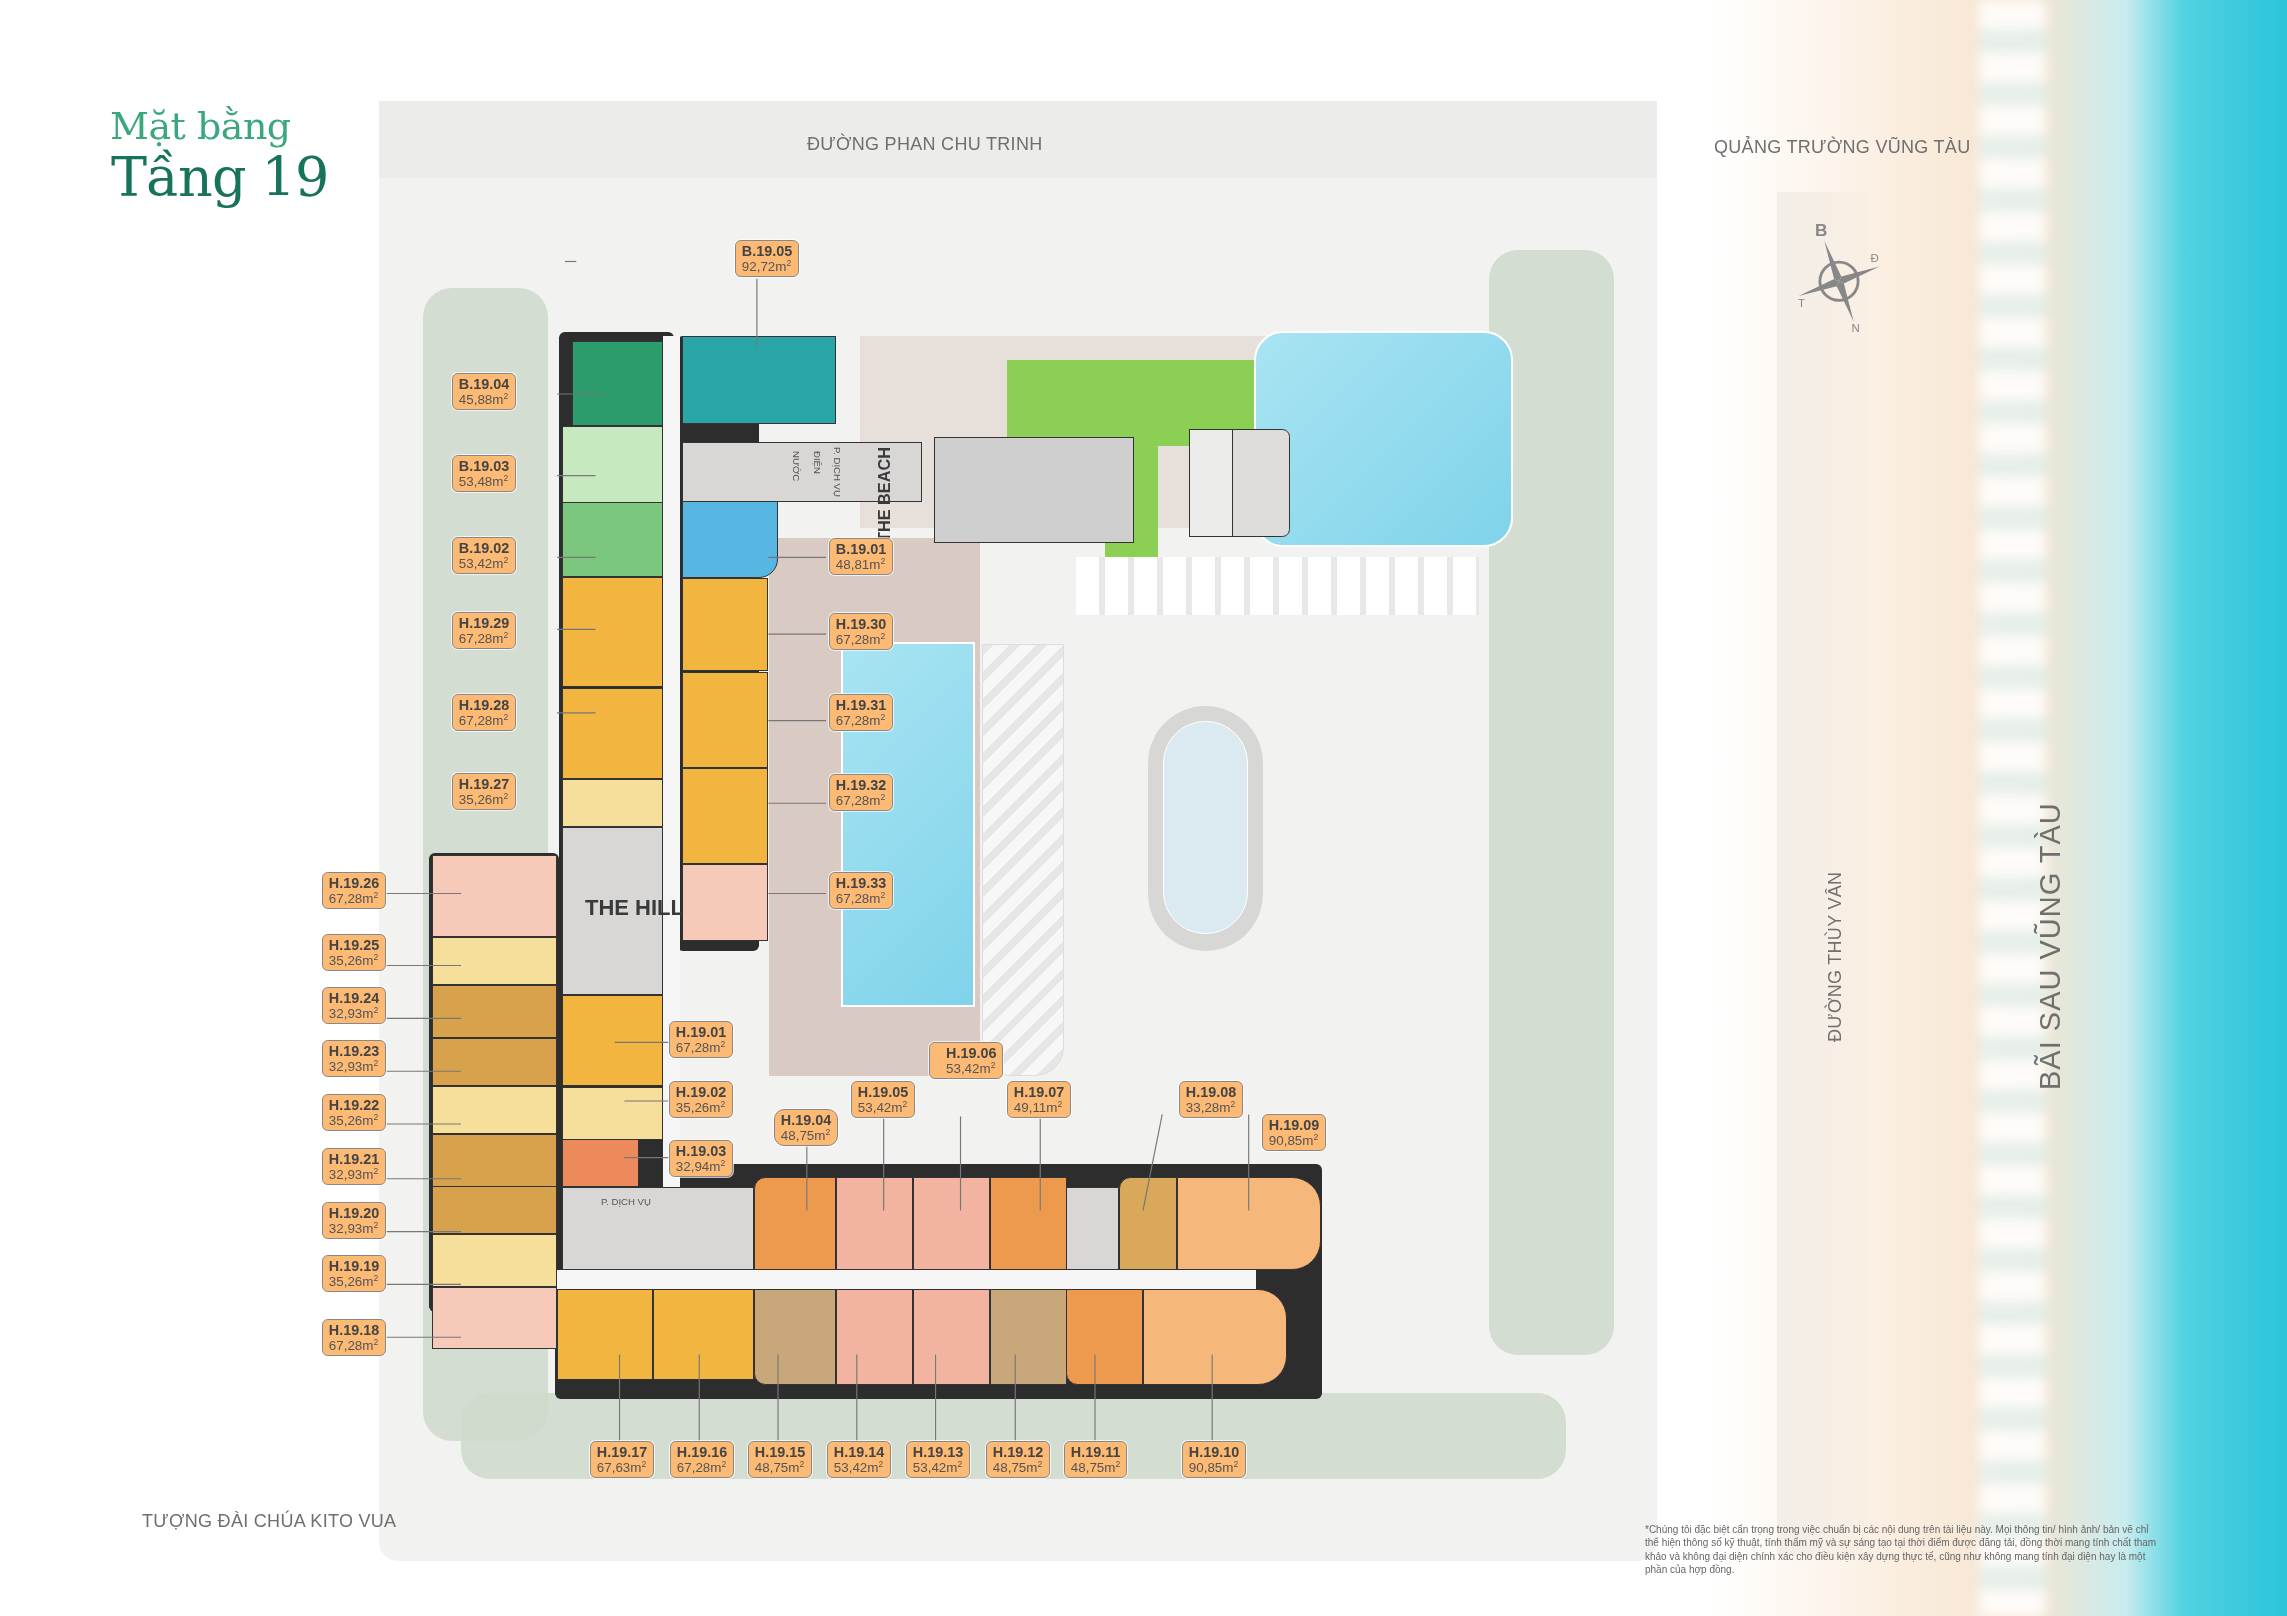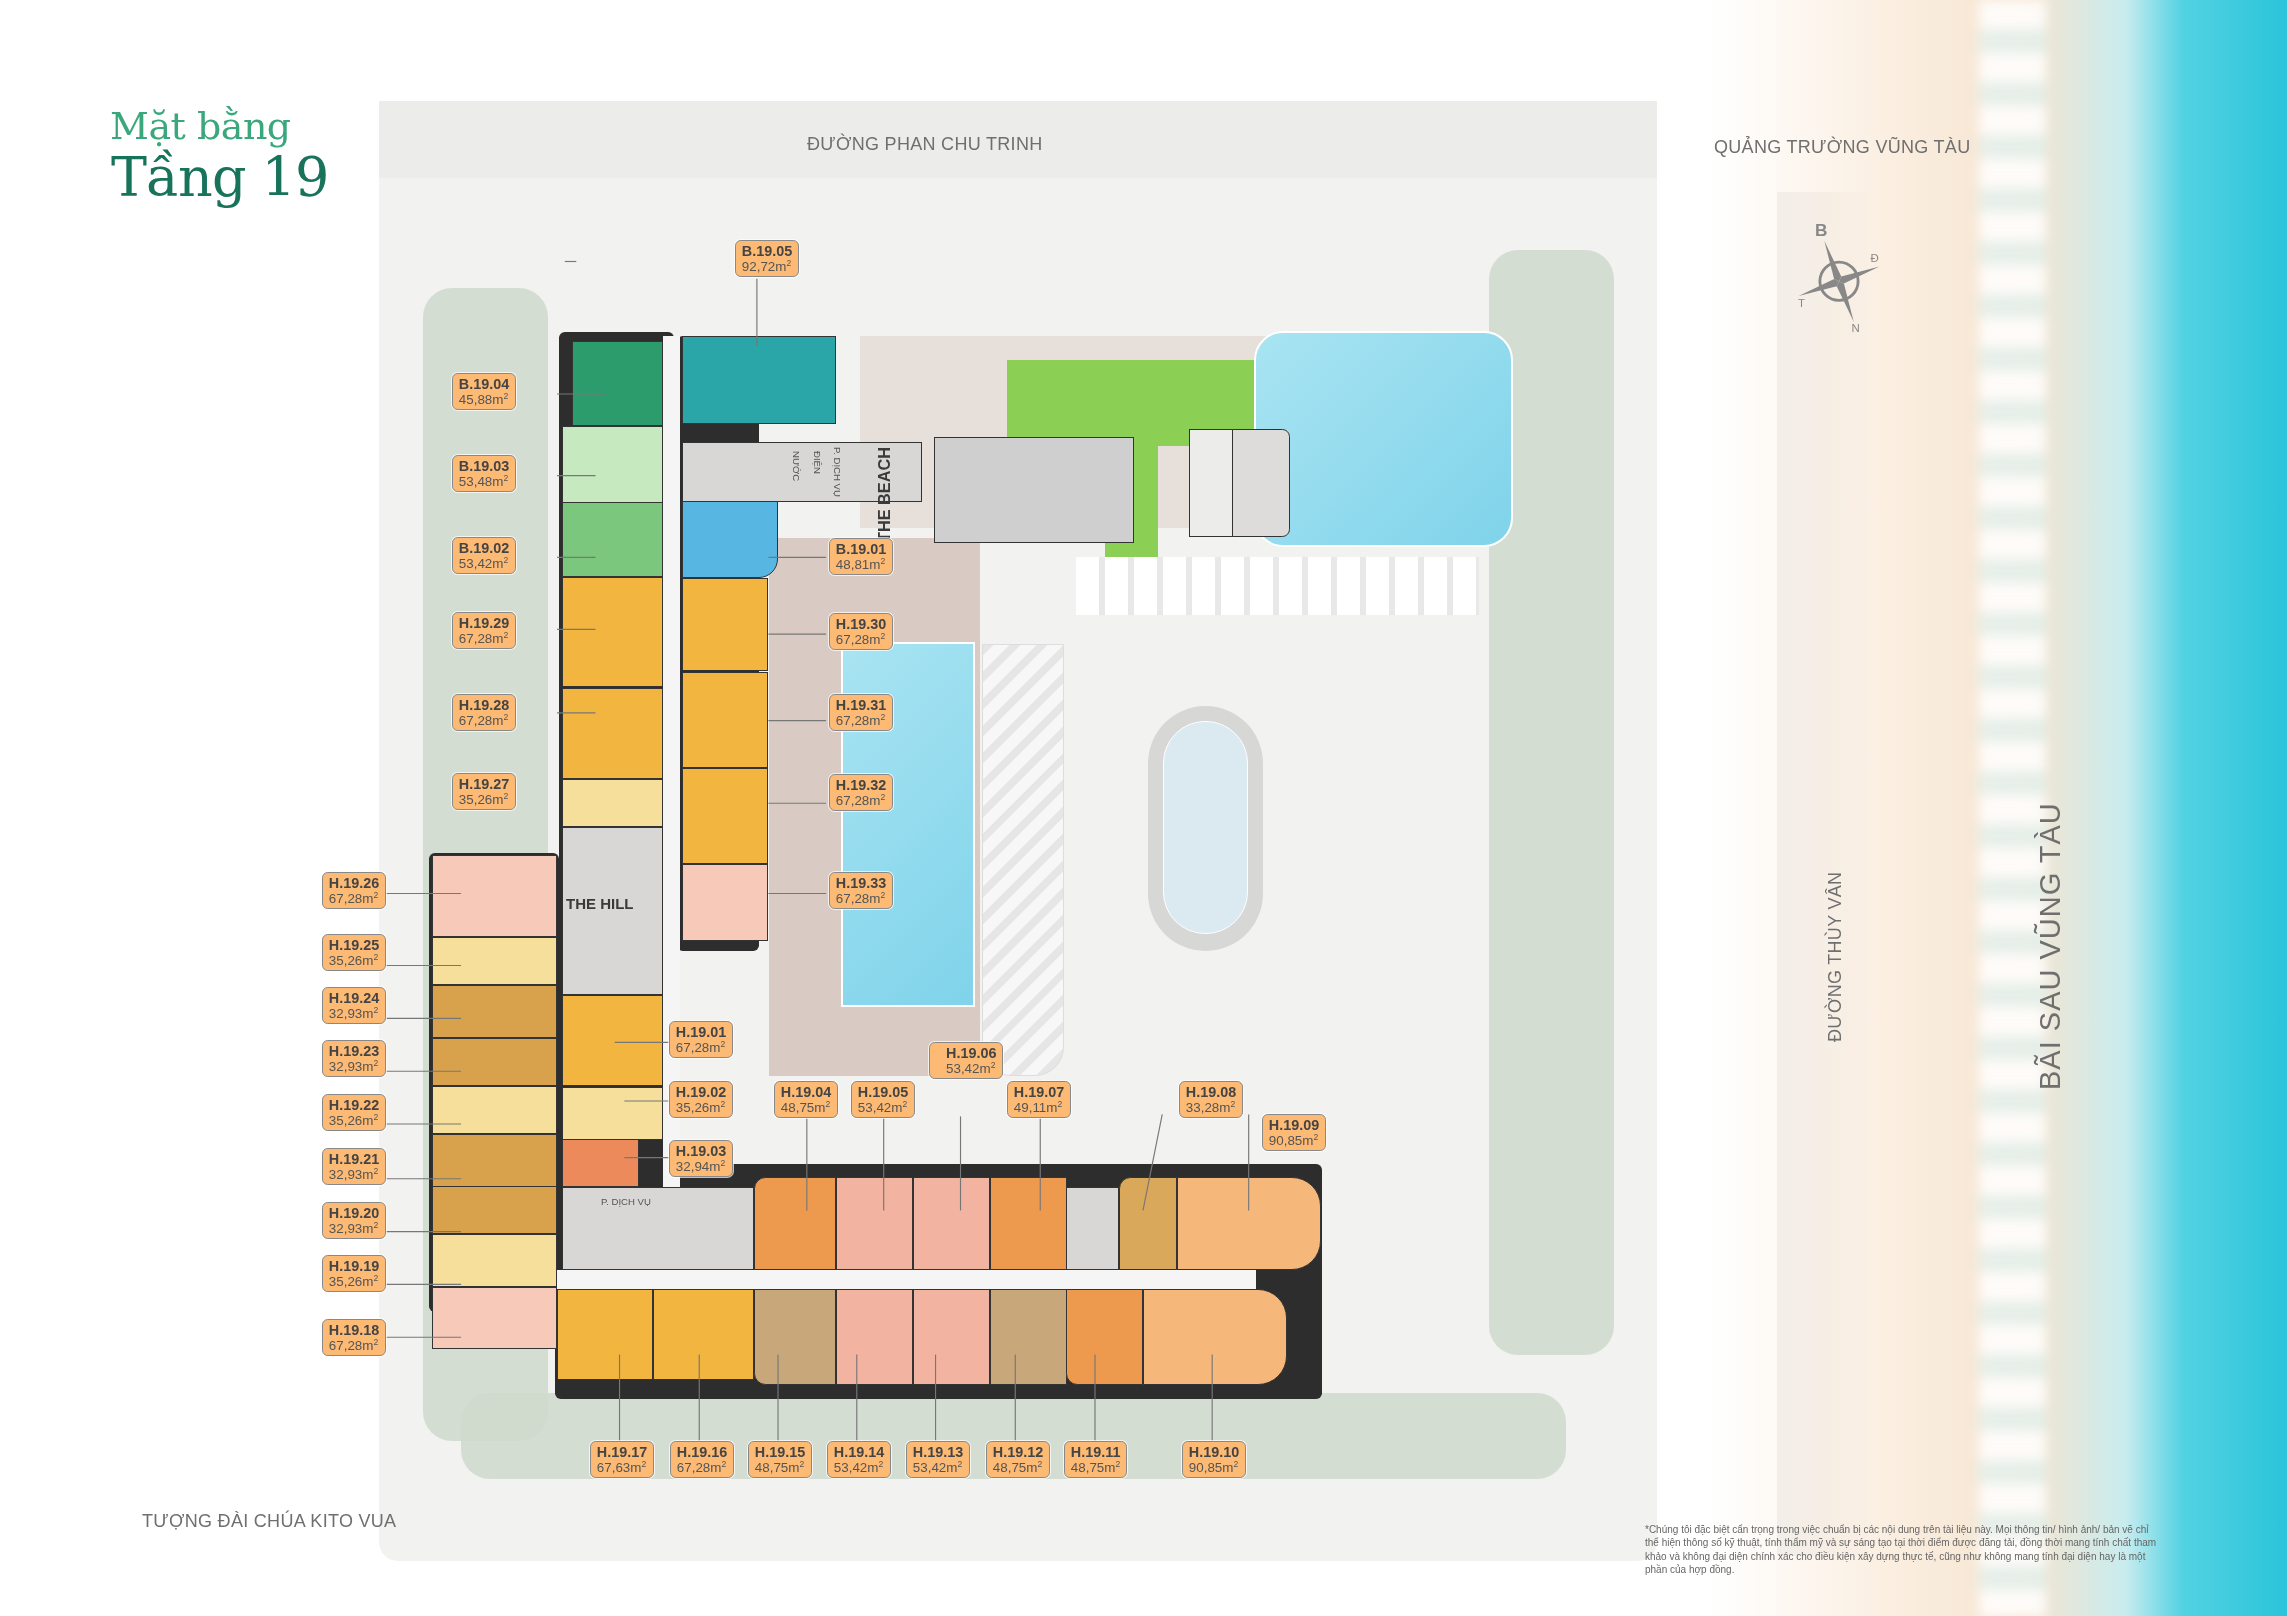--- a/index.html
+++ b/index.html
@@ -104,21 +104,21 @@
 <div class="abs corridor" style="left:663px;top:336px;width:17.3px;height:980px;"></div>
 <div class="abs corridor" style="left:555px;top:1270px;width:701px;height:19px;"></div>
 
 <div class="abs unit" style="left:572px;top:341px;width:91px;height:85px;background:#2d9c6c;"></div>
 <div class="abs unit" style="left:562px;top:426px;width:101px;height:77px;background:#c6e9c0;"></div>
 <div class="abs unit" style="left:562px;top:502px;width:101px;height:75px;background:#7cc77e;"></div>
 <div class="abs unit" style="left:562px;top:577px;width:101px;height:110px;background:#f2b640;"></div>
 <div class="abs unit" style="left:562px;top:688px;width:101px;height:91px;background:#f2b640;"></div>
 <div class="abs unit" style="left:562px;top:779px;width:101px;height:48px;background:#f6df9a;"></div>
 <div class="abs core" style="left:562px;top:827px;width:101px;height:168px;">
-  <div class="abs core-label" style="left:3px;top:67px;font-size:15px;text-align:right;">THE HILL</div>
+  <div class="abs core-label" style="left:22px;top:67px;font-size:22px;text-align:right;">THE HILL</div>
 </div>
 <div class="abs unit" style="left:562px;top:995px;width:101px;height:91px;background:#f2b640;"></div>
 <div class="abs unit" style="left:562px;top:1087px;width:101px;height:53px;background:#f6df9a;"></div>
 <div class="abs unit" style="left:562px;top:1139px;width:77px;height:48px;background:#ec8a5c;"></div>
 
 <div class="abs unit" style="left:682px;top:336px;width:154px;height:88px;background:#2aa6a9;"></div>
 <div class="abs core" style="left:682px;top:442px;width:240px;height:60px;">
   <div class="abs" style="left:108px;top:7.7px;font-size:9.6px;writing-mode:vertical-rl;color:#555;">NƯỚC</div>
   <div class="abs" style="left:129px;top:7.7px;font-size:9.6px;writing-mode:vertical-rl;color:#555;">ĐIỆN</div>
   <div class="abs" style="left:149px;top:3.8px;font-size:9.6px;writing-mode:vertical-rl;color:#555;">P. DỊCH VỤ</div>
@@ -294,21 +294,21 @@
     <span class="unit-area"><span>67,28</span><span>m</span><sup>2</sup></span>
   </div>
 <div class="abs unit-label" style="left:669px;top:1081px;">
     <span class="unit-code">H.19.02</span>
     <span class="unit-area"><span>35,26</span><span>m</span><sup>2</sup></span>
   </div>
 <div class="abs unit-label" style="left:669px;top:1140px;">
     <span class="unit-code">H.19.03</span>
     <span class="unit-area"><span>32,94</span><span>m</span><sup>2</sup></span>
   </div>
-<div class="abs unit-label" style="left:774px;top:1081px;">
+<div class="abs unit-label" style="left:774px;top:1109px;border-radius:10px;">
     <span class="unit-code">H.19.04</span>
     <span class="unit-area"><span>48,75</span><span>m</span><sup>2</sup></span>
   </div>
 <div class="abs unit-label" style="left:851px;top:1081px;">
     <span class="unit-code">H.19.05</span>
     <span class="unit-area"><span>53,42</span><span>m</span><sup>2</sup></span>
   </div>
 <div class="abs unit-label" style="left:929px;top:1042px;padding-left:16px;">
     <span class="unit-code">H.19.06</span>
     <span class="unit-area"><span>53,42</span><span>m</span><sup>2</sup></span>

